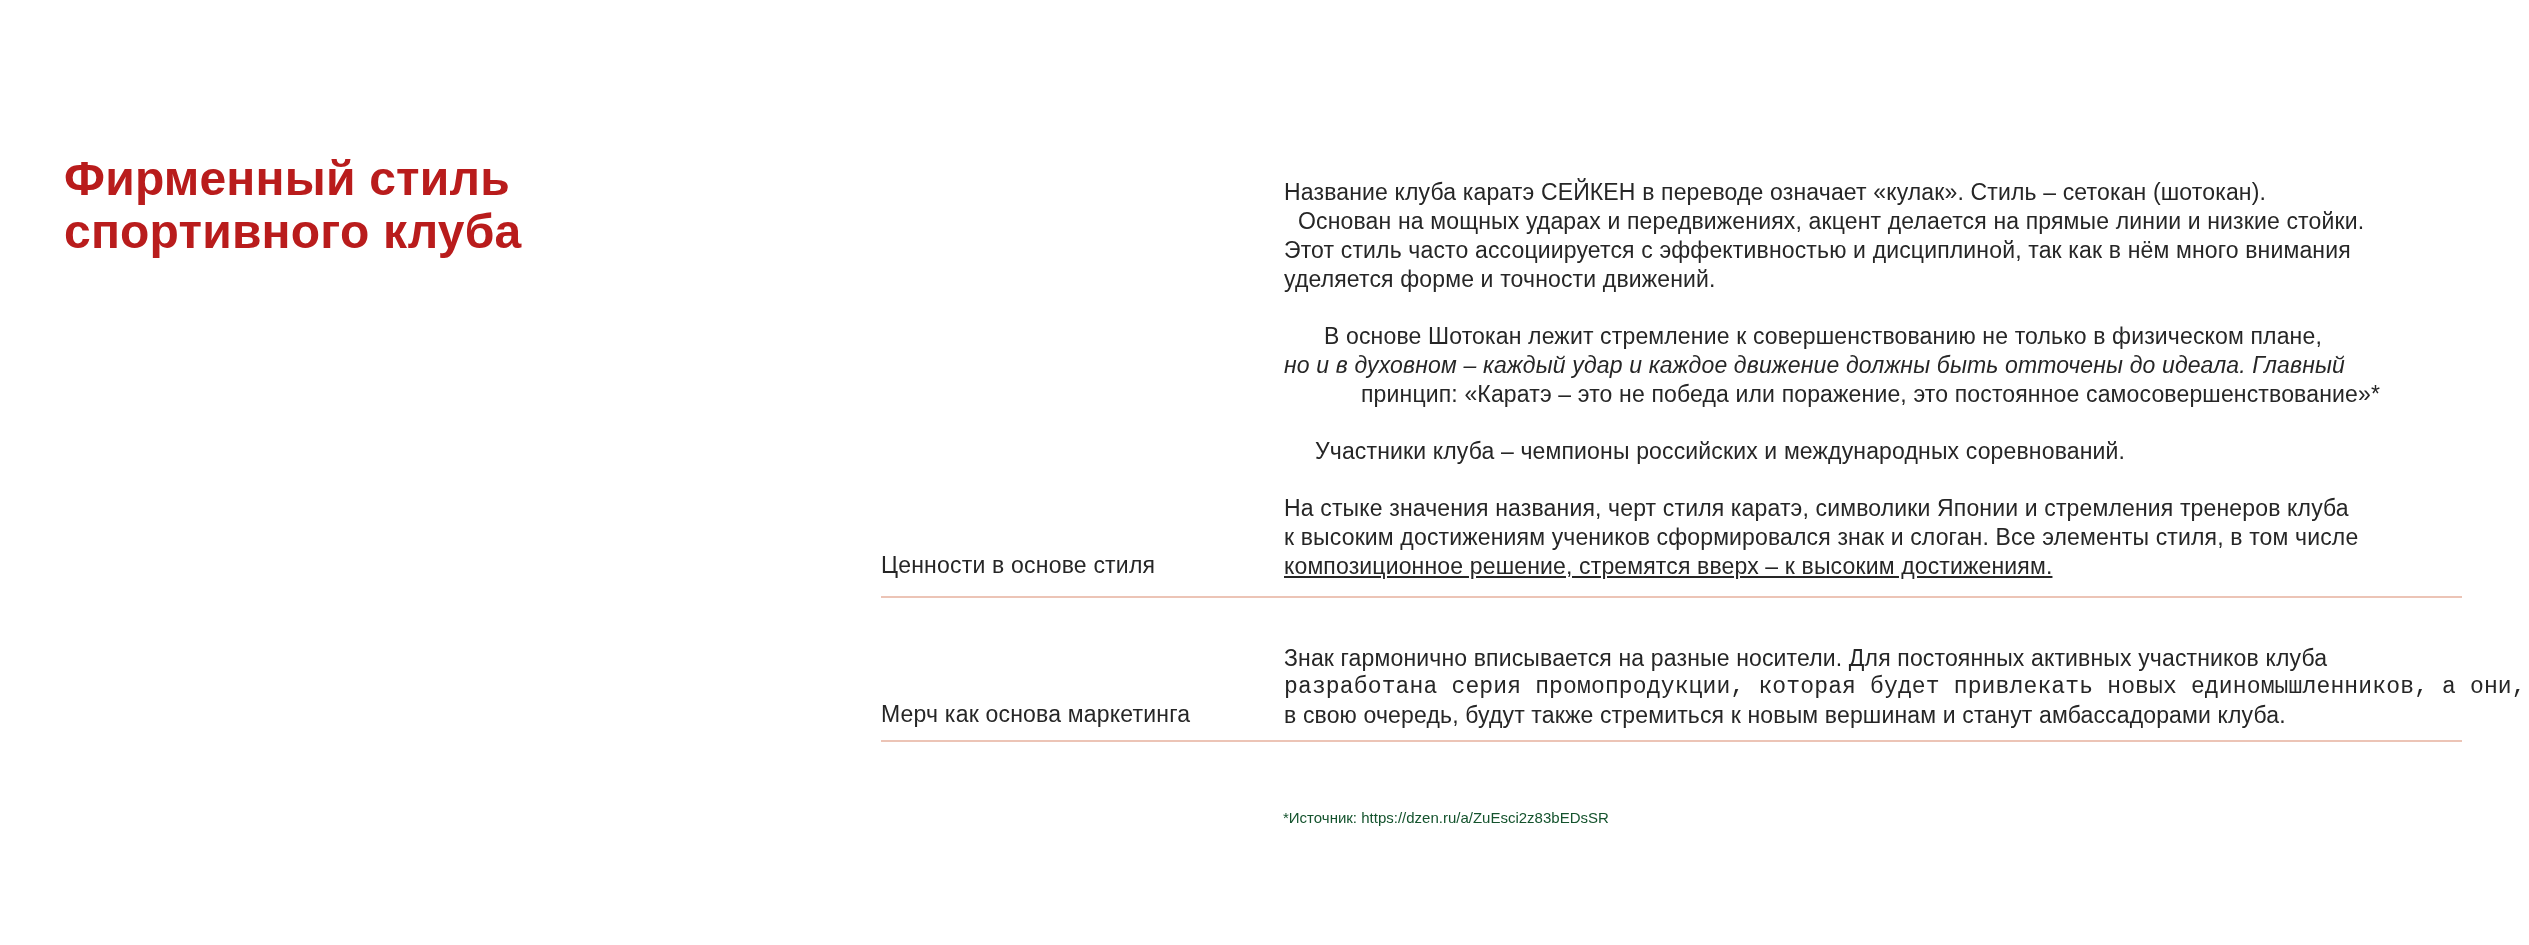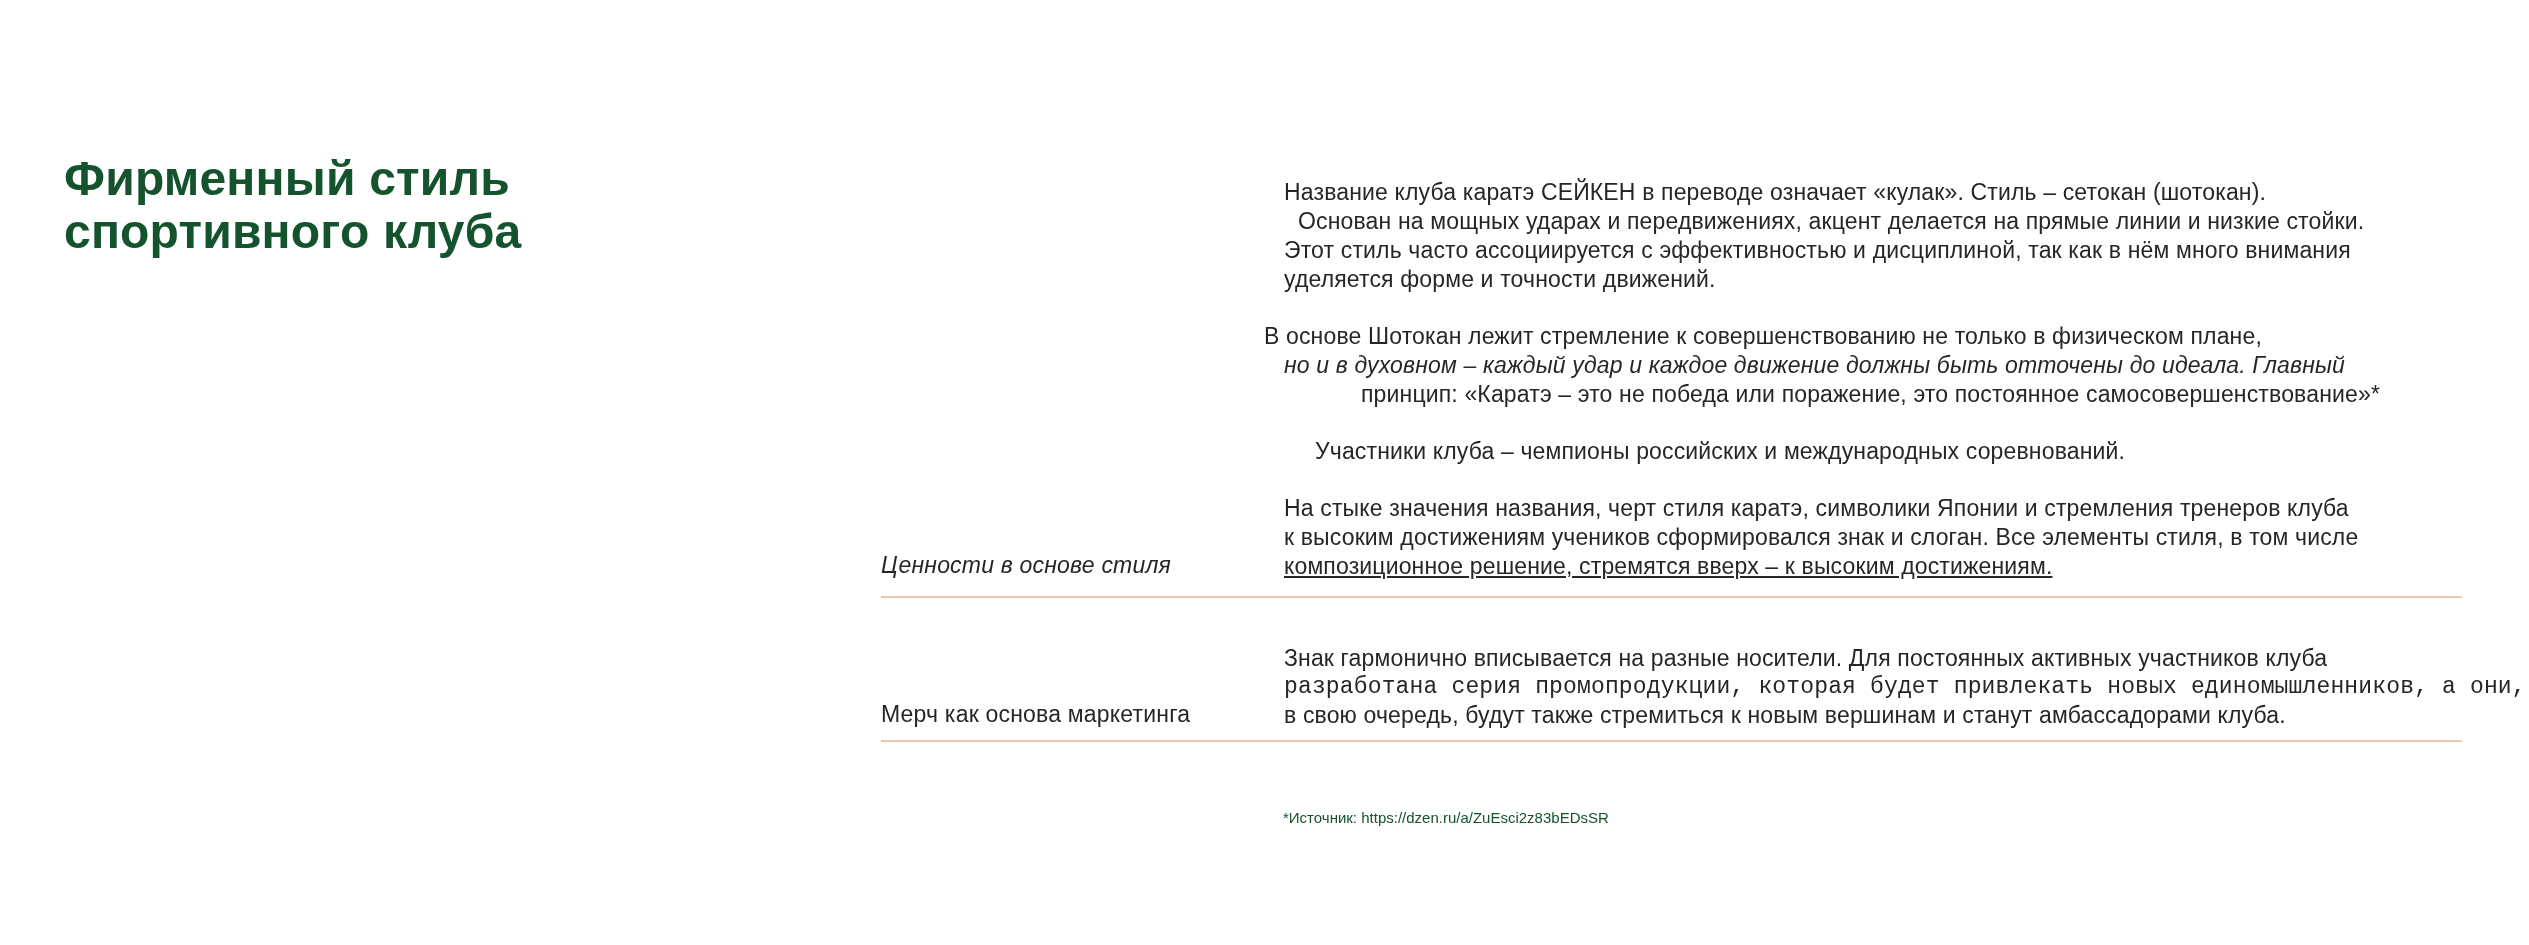--- a/index.html
+++ b/index.html
@@ -1,19 +1,19 @@
 <!DOCTYPE html>
 <html><head>
 <meta charset="utf-8">
 <style>
   html, body { margin: 0; padding: 0; background: #ffffff; }
   body { width: 2529px; height: 945px; position: relative; overflow: hidden;
          font-family: "Liberation Sans", sans-serif; color: #222222; }
   .title { position: absolute; left: 64px; top: 152px; font-weight: bold;
-           font-size: 48px; line-height: 53px; color: #14532d; letter-spacing: 0.2px; }
+           font-size: 48px; line-height: 53px; color: #b91c1c; letter-spacing: 0.2px; }
   .title div { white-space: nowrap; }
   .line { position: absolute; white-space: nowrap; font-size: 23px; line-height: 28px;
           letter-spacing: 0.15px; color: #262626; }
   .label { position: absolute; left: 881px; white-space: nowrap; font-size: 23px;
            line-height: 28px; color: #262626; letter-spacing: 0.2px; }
   .divider { position: absolute; left: 881px; width: 1581px; height: 2px; background: #ecc4b6; }
   .footnote { position: absolute; left: 1283px; top: 809px; font-size: 15px; white-space: nowrap; color: #14532d; }
 </style>
 </head>
 <body>
@@ -25,34 +25,34 @@
 
 <div>
   <div>
     <div>
       <div class="line" style="left:1284px; top:178px;">Название клуба каратэ СЕЙКЕН в переводе означает «кулак». Стиль – сетокан (шотокан).</div>
       <div class="line" style="left:1284px; top:207px;margin-left:14px;">Основан на мощных ударах и передвижениях, акцент делается на  прямые линии и низкие стойки.</div>
       <div class="line" style="left:1284px; top:236px;">Этот стиль часто ассоциируется с эффективностью и  дисциплиной, так как в нём много внимания</div>
       <div class="line" style="left:1284px; top:265px;">уделяется форме и точности движений.</div>
     </div>
     <div>
-      <div class="line" style="left:1264px; top:322px;">В основе Шотокан лежит стремление к  совершенствованию не только в физическом плане,</div>
+      <div class="line" style="left:1324px; top:322px;">В основе Шотокан лежит стремление к  совершенствованию не только в физическом плане,</div>
       <div class="line" style="left:1284px; top:351px;font-style:italic;">но и в духовном – каждый удар и  каждое движение должны быть отточены до  идеала. Главный</div>
       <div class="line" style="left:1361px; top:380px;">принцип: «Каратэ – это не победа или поражение, это  постоянное самосовершенствование»*</div>
     </div>
     <div>
       <div class="line" style="left:1284px; top:437px;margin-left:31px;">Участники клуба – чемпионы российских и международных соревнований.</div>
     </div>
     <div>
       <div class="line" style="left:1284px; top:494px;">На стыке значения названия, черт стиля каратэ, символики Японии и стремления тренеров клуба</div>
       <div class="line" style="left:1284px; top:523px;">к высоким достижениям учеников сформировался знак и слоган. Все элементы стиля, в том числе</div>
       <div class="line" style="left:1284px; top:552px;text-decoration:underline;">композиционное решение, стремятся вверх – к высоким достижениям.</div>
     </div>
   </div>
-  <div class="label" style="top:551px;font-style:italic;">Ценности в основе стиля</div>
+  <div class="label" style="top:551px;">Ценности в основе стиля</div>
   <div class="divider" style="top:596px;"></div>
 </div>
 
 <div>
   <div>
     <div class="line" style="left:1284px; top:644px;">Знак гармонично вписывается на разные носители. Для постоянных активных участников клуба</div>
     <div class="line" style="left:1284px; top:673px;font-family:Liberation Mono, monospace;">разработана серия промопродукции, которая будет привлекать новых единомышленников, а они,</div>
     <div class="line" style="left:1284px; top:701px;">в свою очередь, будут также стремиться к новым вершинам и  станут амбассадорами клуба.</div>
   </div>
   <div class="label" style="top:700px;">Мерч как основа маркетинга</div>

